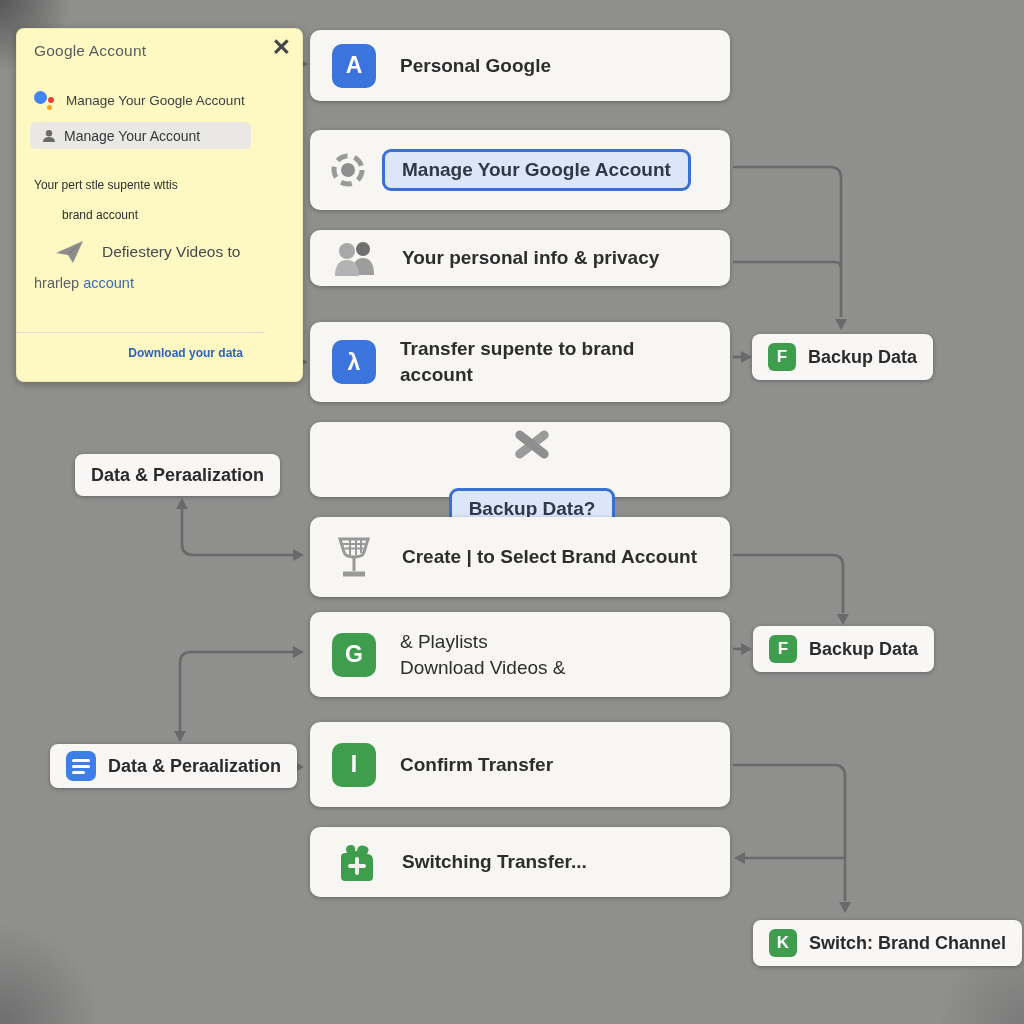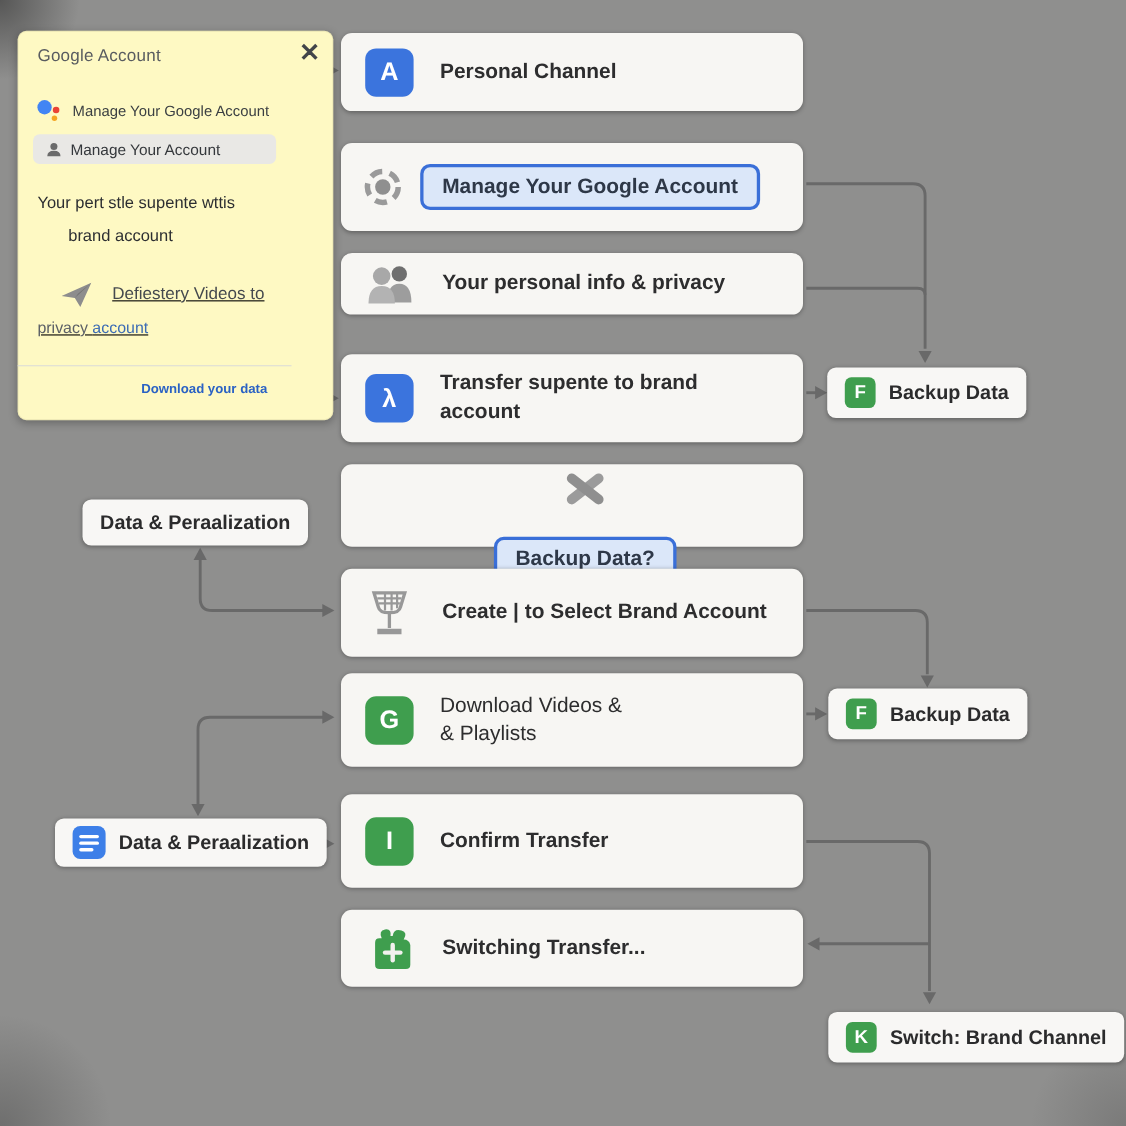--- a/index.html
+++ b/index.html
@@ -29,23 +29,23 @@
   .glogo{position:relative;width:22px;height:24px;}
   .glogo .b{position:absolute;left:0;top:3px;width:13px;height:13px;border-radius:50%;background:#4285f4;}
   .glogo .r{position:absolute;left:14px;top:9px;width:6px;height:6px;border-radius:50%;background:#ea4335;}
   .glogo .o{position:absolute;left:13px;top:17px;width:5px;height:5px;border-radius:50%;background:#f5a623;}
   .logo-row span{font-size:13.5px;color:#3c4043;}
   .acct-pill{
     left:14px;top:94px;width:221px;height:27px;border-radius:6px;background:#e9e8e5;
     display:flex;align-items:center;gap:8px;padding-left:12px;box-sizing:border-box;cursor:pointer;
   }
   .acct-pill span{font-size:14px;color:#35383c;}
-  .panel-para{left:18px;top:142px;width:222px;font-size:15px;color:#2c2e31;line-height:30px;}
+  .panel-para{left:18px;top:142px;width:222px;font-size:12px;color:#2c2e31;line-height:30px;}
   .panel-para .l2{display:block;padding-left:8px;margin-left:20px;}
-  .delivery{left:34px;top:226px;width:210px;text-decoration:underline;}
+  .delivery{left:34px;top:210px;width:210px;}
   .delivery .row1{display:flex;align-items:center;gap:16px;padding-left:4px;}
   .delivery .row1 span{font-size:15.5px;color:#45494e;}
   .delivery .row2{margin-top:9px;margin-left:-16px;font-size:14.5px;color:#5c6066;}
   .delivery .row2 .blue{color:#3c6cb4;}
   .panel-divider{left:0;top:304px;width:249px;height:1px;background:#dddcd8;}
   .panel-link{left:0;top:318px;width:227px;text-align:right;font-size:12px;font-weight:700;color:#2a62c4;cursor:pointer;}
   
   .node{
     left:310px;width:420px;z-index:2;box-sizing:border-box;
     background:#f7f6f3;border-radius:10px;
@@ -152,31 +152,31 @@
 
   <div class="abs delivery">
     <div class="row1">
       <svg width="32" height="28" viewBox="0 0 32 28">
         <path d="M2 15 L29 3 L19 25 L14 17 Z" fill="#8d8d8d"></path>
         <path d="M14 17 L29 3 L17 13 Z" fill="#6f6f6f"></path>
       </svg>
       <span>Defiestery Videos to</span>
     </div>
     <div class="row2">
-      <span>privacy </span><span class="blue">account</span>
+      <span>hrarlep </span><span class="blue">account</span>
     </div>
   </div>
 
   <div class="abs panel-divider"></div>
   <div class="abs panel-link">Download your data</div>
 </div>
 
 <div class="abs node" style="top:30px;height:71px;">
   <div class="tile blue">A</div>
-  <div class="lbl">Personal Channel</div>
+  <div class="lbl">Personal Google</div>
 </div>
 
 <div class="abs node" style="top:130px;height:80px;gap:14px;padding-left:18px;">
   <div class="target">
     <svg width="40" height="40" viewBox="0 0 40 40">
       <circle cx="20" cy="20" r="14" fill="none" stroke="#9a9a9a" stroke-width="5" stroke-dasharray="11 7"></circle>
       <circle cx="20" cy="20" r="7" fill="#8f8f8f"></circle>
     </svg>
   </div>
   <div class="pill">Manage Your Google Account</div>
@@ -214,22 +214,22 @@
     <path d="M11 11 H33 M12.5 15.5 H31.5 M18 7 V22 M24 7 V22 M29 7 V20" stroke="#989898" stroke-width="2" fill="none"></path>
     <path d="M22 24 V38" stroke="#989898" stroke-width="3"></path>
     <path d="M11 41 H33" stroke="#989898" stroke-width="5"></path>
   </svg>
   <div class="lbl">Create | to Select Brand Account</div>
 </div>
 
 <div class="abs node" style="top:612px;height:85px;">
   <div class="tile green">G</div>
   <div class="lbl" style="font-weight:500">
+    <span style="display:block">&amp; Playlists</span>
     <span style="display:block">Download Videos &amp;</span>
-    <span style="display:block">&amp; Playlists</span>
   </div>
 </div>
 
 <div class="abs node" style="top:722px;height:85px;">
   <div class="tile green">I</div>
   <div class="lbl">Confirm Transfer</div>
 </div>
 
 <div class="abs node" style="top:827px;height:70px;gap:22px;">
   <svg width="48" height="46" viewBox="0 0 48 46" style="flex:none">

